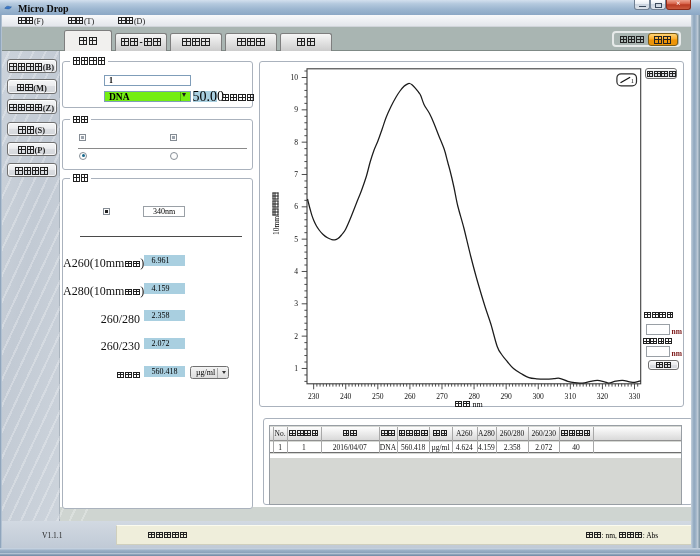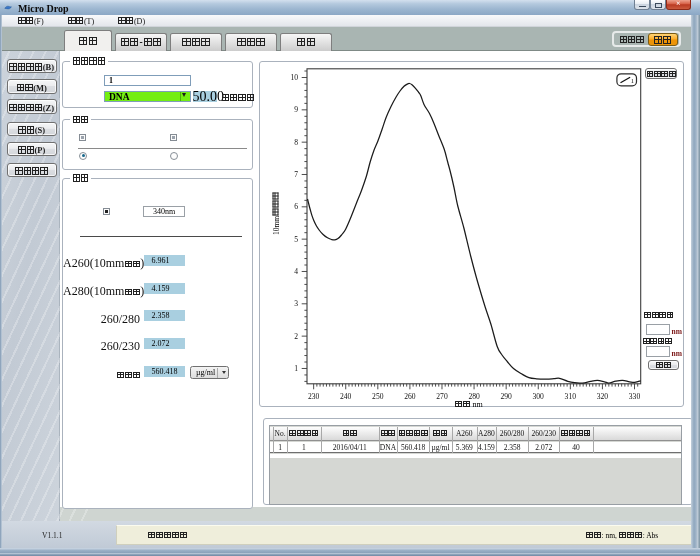--- a/index.html
+++ b/index.html
@@ -381,29 +381,29 @@
         <div class="tvl" style="left:206.9px"></div>
         <div class="tvl" style="left:225.9px"></div>
         <div class="tvl" style="left:258.3px"></div>
         <div class="tvl" style="left:289.2px"></div>
         <div class="tvl" style="left:322.6px"></div>
       <div class="th" style="left:2.8px;width:14.6px">No.</div>
         <div class="td" style="left:2.8px;width:14.6px">1</div>
         <div class="th" style="left:17.4px;width:33.2px"><i class="h7"></i><i class="h7"></i><i class="h7"></i><i class="h7"></i></div>
         <div class="td" style="left:17.4px;width:33.2px">1</div>
         <div class="th" style="left:50.6px;width:58.3px"><i class="h7"></i><i class="h7"></i></div>
-        <div class="td" style="left:50.6px;width:58.3px">2016/04/11</div>
+        <div class="td" style="left:50.6px;width:58.3px">2016/04/07</div>
         <div class="th" style="left:108.9px;width:18.2px"><i class="h7"></i><i class="h7"></i></div>
         <div class="td" style="left:108.9px;width:18.2px">DNA</div>
         <div class="th" style="left:127.1px;width:32.1px"><i class="h7"></i><i class="h7"></i><i class="h7"></i><i class="h7"></i></div>
         <div class="td" style="left:127.1px;width:32.1px">560.418</div>
         <div class="th" style="left:159.2px;width:22.5px"><i class="h7"></i><i class="h7"></i></div>
         <div class="td" style="left:159.2px;width:22.5px">µg/ml</div>
         <div class="th" style="left:181.7px;width:25.2px">A260</div>
-        <div class="td" style="left:181.7px;width:25.2px">5.369</div>
+        <div class="td" style="left:181.7px;width:25.2px">4.624</div>
         <div class="th" style="left:206.9px;width:19.0px">A280</div>
         <div class="td" style="left:206.9px;width:19.0px">4.159</div>
         <div class="th" style="left:225.9px;width:32.4px">260/280</div>
         <div class="td" style="left:225.9px;width:32.4px">2.358</div>
         <div class="th" style="left:258.3px;width:30.9px">260/230</div>
         <div class="td" style="left:258.3px;width:30.9px">2.072</div>
         <div class="th" style="left:289.2px;width:33.4px"><i class="h7"></i><i class="h7"></i><i class="h7"></i><i class="h7"></i></div>
         <div class="td" style="left:289.2px;width:33.4px">40</div>
     </div>
   </div>

